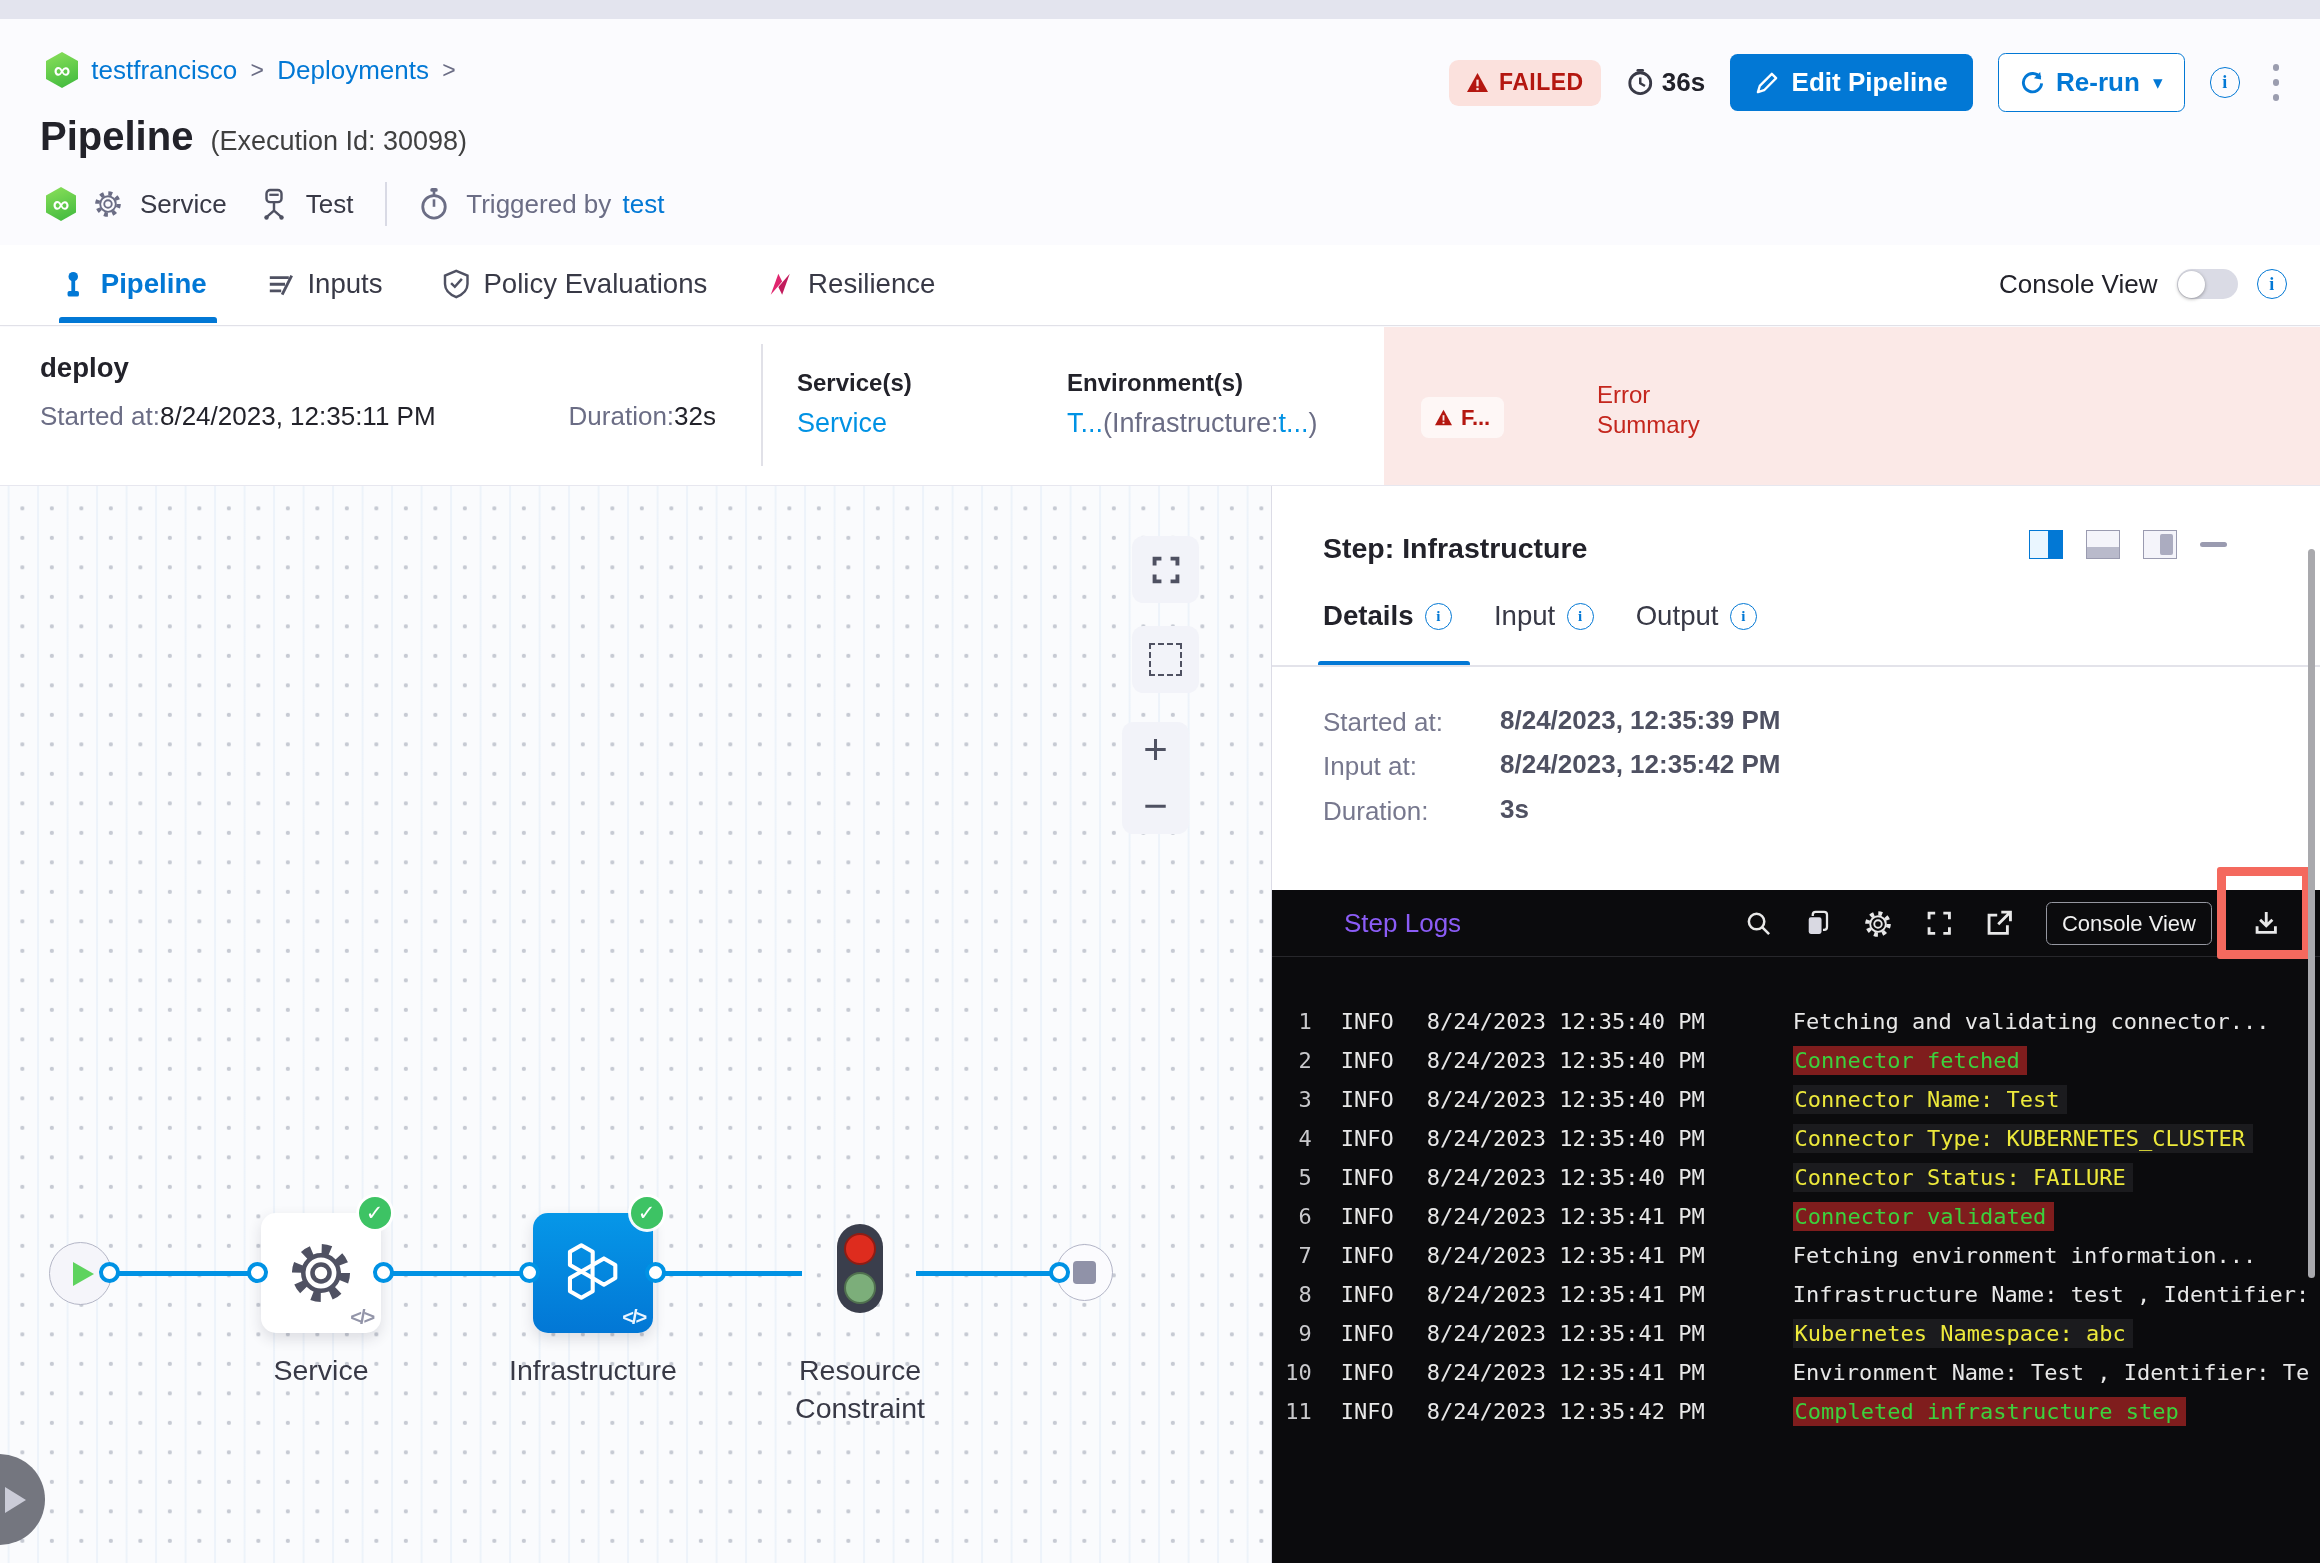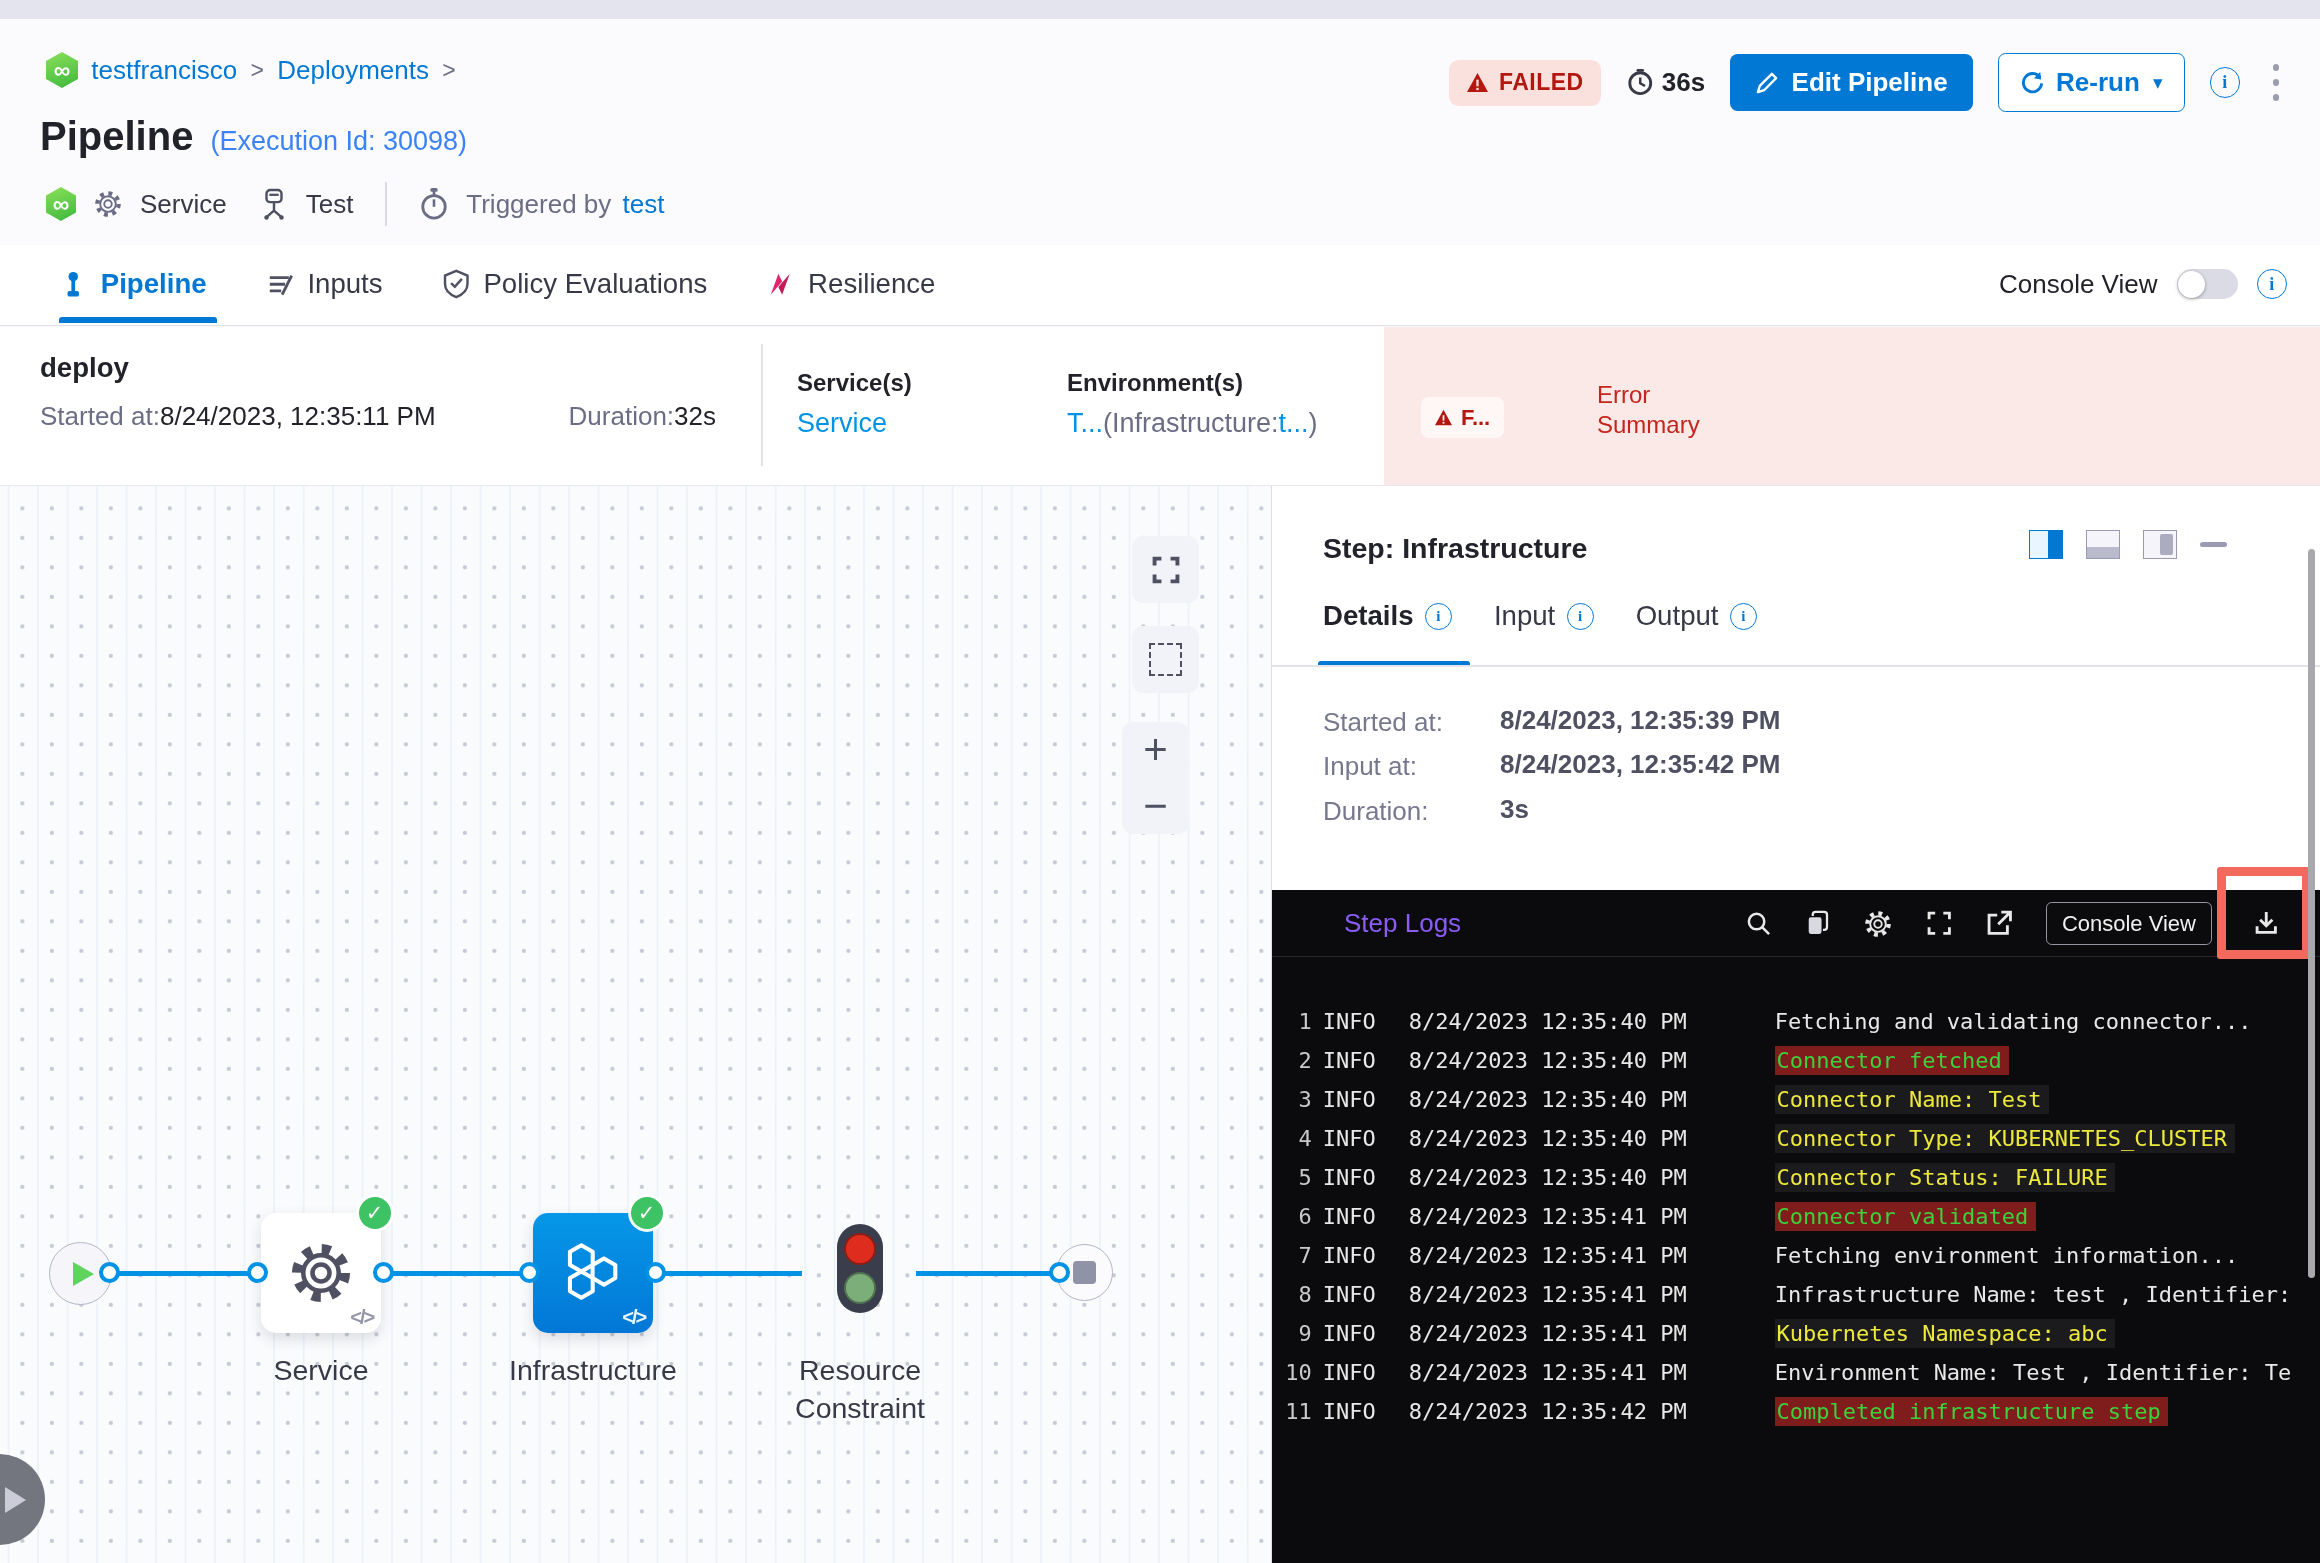--- a/index.html
+++ b/index.html
@@ -12,21 +12,21 @@
   .top-strip{left:0;top:0;width:2321px;height:19px;background:#E3E4EE;}
   .header{left:0;top:19px;width:2321px;height:226px;background:#FBFBFE;}
   .hex-logo{width:32px;height:36px;background:linear-gradient(160deg,#8BE05A,#3DB83D);
             clip-path:polygon(50% 0,100% 25%,100% 75%,50% 100%,0 75%,0 25%);
             display:flex;align-items:center;justify-content:center;color:#fff;font-size:23px;font-weight:bold;}
   .crumb-row{left:46px;top:32px;height:38px;display:flex;align-items:center;gap:13.3px;font-size:26px;}
   .crumb-link{color:#0278D5;cursor:pointer;}
   .crumb-sep{color:#6B6D85;font-size:23px;}
   .title-row{left:40px;top:95px;display:flex;align-items:baseline;gap:17px;}
   .page-title{font-size:40px;font-weight:bold;color:#22222A;}
-  .exec-id{font-size:27px;color:#3b82f6;}
+  .exec-id{font-size:27px;color:#404040;}
   .meta-row{left:46px;top:164px;height:42px;display:flex;align-items:center;gap:17px;font-size:26px;color:#383946;}
   .meta-div{width:1.9px;height:44px;background:#D9DAE5;margin:0 15px;}
   .meta-grey{color:#6B6D85;}
   .meta-link{color:#0278D5;}
 
   .hdr-controls{right:34px;top:34px;height:59px;display:flex;align-items:center;gap:25px;}
   .failed-badge{display:flex;align-items:center;gap:9.5px;background:#FBE1DD;border-radius:9.5px;
                 padding:9.5px 17px;color:#B41710;font-weight:bold;font-size:23px;letter-spacing:0.5px;}
   .elapsed{display:flex;align-items:center;gap:7.6px;font-size:26px;color:#22222A;font-weight:600;}
   .btn-primary{display:flex;align-items:center;gap:11.4px;background:#0278D5;color:#fff;border-radius:7.6px;
@@ -140,21 +140,21 @@
   .logs-header{position:absolute;left:0;top:0;width:1050px;height:67px;display:flex;align-items:center;
                border-bottom:1.9px solid #27272B;box-sizing:border-box;}
   .logs-title{margin-left:72px;font-size:26px;color:#8b5cf6;}
   .log-icons{position:absolute;right:34px;top:0;height:67px;display:flex;align-items:center;gap:32px;}
   .licon{cursor:pointer;display:flex;align-items:center;justify-content:center;}
   .cv-btn2{border:1.9px solid #9597A0;border-radius:5.7px;color:#F0F0F0;font-size:22px;padding:7.6px 15px;cursor:pointer;white-space:nowrap;}
   .log-body{position:absolute;left:0;top:112px;width:1050px;font-family:"DejaVu Sans Mono","Liberation Mono",monospace;
             font-size:22px;}
   .log-row{display:flex;height:39px;align-items:center;white-space:nowrap;}
   .ln{width:34px;margin-left:5.7px;text-align:right;color:#C9C9CC;flex:0 0 auto;}
-  .lv{margin-left:11px;width:59px;flex:0 0 auto;}
+  .lv{margin-left:29px;width:59px;flex:0 0 auto;}
   .lt{margin-left:27px;width:285px;flex:0 0 auto;}
   .lm{margin-left:81px;overflow:hidden;}
   .c-green .lm{color:#3CD13D;background:#7f1d1d;padding:1.9px 7.6px 1.9px 1.9px;}
   .c-yellow .lm{color:#EDE93B;background:#1B1B1E;padding:1.9px 7.6px 1.9px 1.9px;}
   .highlight-box{position:absolute;left:945px;top:-23px;width:76px;height:74px;border:9.5px solid #F4695E;
                  border-radius:2.9px;z-index:9;}
   .panel-scrollbar{position:absolute;left:2308px;top:549px;width:6.7px;height:729px;background:#A9A9AD;
                    border-radius:3.8px;z-index:10;}
 </style>
 </head>

